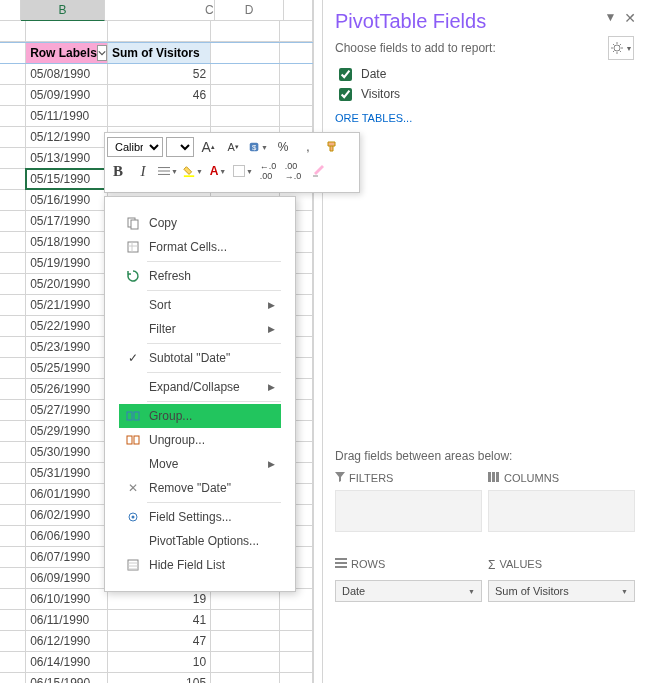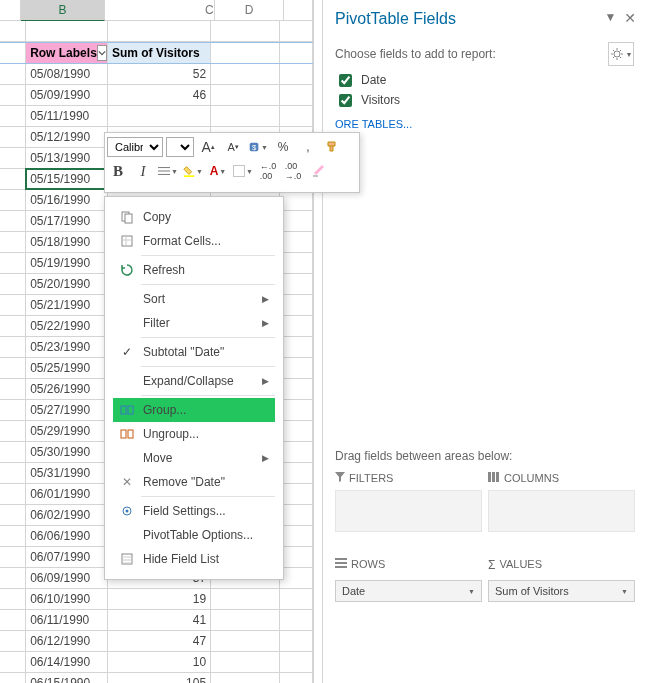--- a/index.html
+++ b/index.html
@@ -25,31 +25,31 @@
   .minitb{position:absolute;left:104px;top:132px;width:250px;height:55px;background:#fff;border:1px solid #c6c6c6;box-shadow:2px 2px 6px rgba(0,0,0,.15);padding:2px;z-index:10}
   .mt-row{height:24px;display:flex;align-items:center;gap:3px}
   .fsel,.szsel{height:20px;border:1px solid #ababab;font-size:11px;padding:0 3px;background:#fff}
   .fsel{width:56px}
   .szsel{width:28px}
   .ic{width:20px;height:20px;display:flex;align-items:center;justify-content:center;border:1px solid transparent}
   .ddar{font-size:7px;color:#666;margin-left:1px}
   .bold{font-weight:700;font-family:"Times New Roman",serif;font-size:15px}
   .ital{font-style:italic;font-family:"Times New Roman",serif;font-size:15px}
 
-  .ctx{position:absolute;left:104px;top:196px;width:162px;background:#fff;border:1px solid #c6c6c6;box-shadow:2px 2px 8px rgba(0,0,0,.2);z-index:11;padding:8px}
+  .ctx{position:absolute;left:104px;top:196px;width:162px;background:#fff;border:1px solid #c6c6c6;box-shadow:2px 2px 8px rgba(0,0,0,.2);z-index:11;padding:14px}
   .mi{height:24px;display:flex;align-items:center;padding:0 6px;gap:8px;position:relative}
   .mi .icn{width:16px;height:16px;flex:0 0 16px;display:flex;align-items:center;justify-content:center}
   .mi .lbl{flex:1}
   .mi .arr{font-size:9px;color:#666}
   .mi.hov{background:#22c55e}
   .sep{height:1px;background:#e1e1e1;margin:2px 0 2px 28px}
 
   .pane{position:absolute;left:322px;top:0;width:323px;height:683px;background:#fff;border-left:1px solid #d4d4d4}
   .pane-inner{padding:10px 12px}
-  .pt-title{font-size:16px;font-weight:300;color:#0369a1;margin:0 0 14px}
+  .pt-title{font-size:20px;font-weight:300;color:#8b5cf6;margin:0 0 3px}
   .closewin{position:absolute;right:10px;top:10px;display:flex;gap:8px}
   .subt{color:#666;font-size:12px;margin-bottom:4px;display:flex;align-items:center}
   .gear{width:24px;height:22px;border:1px solid #ccc;display:flex;align-items:center;justify-content:center;margin-left:auto}
   .flist{border:0}
   .fitem{display:flex;align-items:center;gap:6px;height:20px}
   .fitem input{accent-color:#217346}
   .more{color:#0066cc;margin-top:8px;font-size:11px}
 
   .areas-lbl{position:absolute;left:12px;top:449px;width:300px;color:#666}
   .areas{position:absolute;left:12px;top:472px;width:300px;display:grid;grid-template-columns:1fr 1fr;grid-template-rows:80px 60px;gap:6px}

